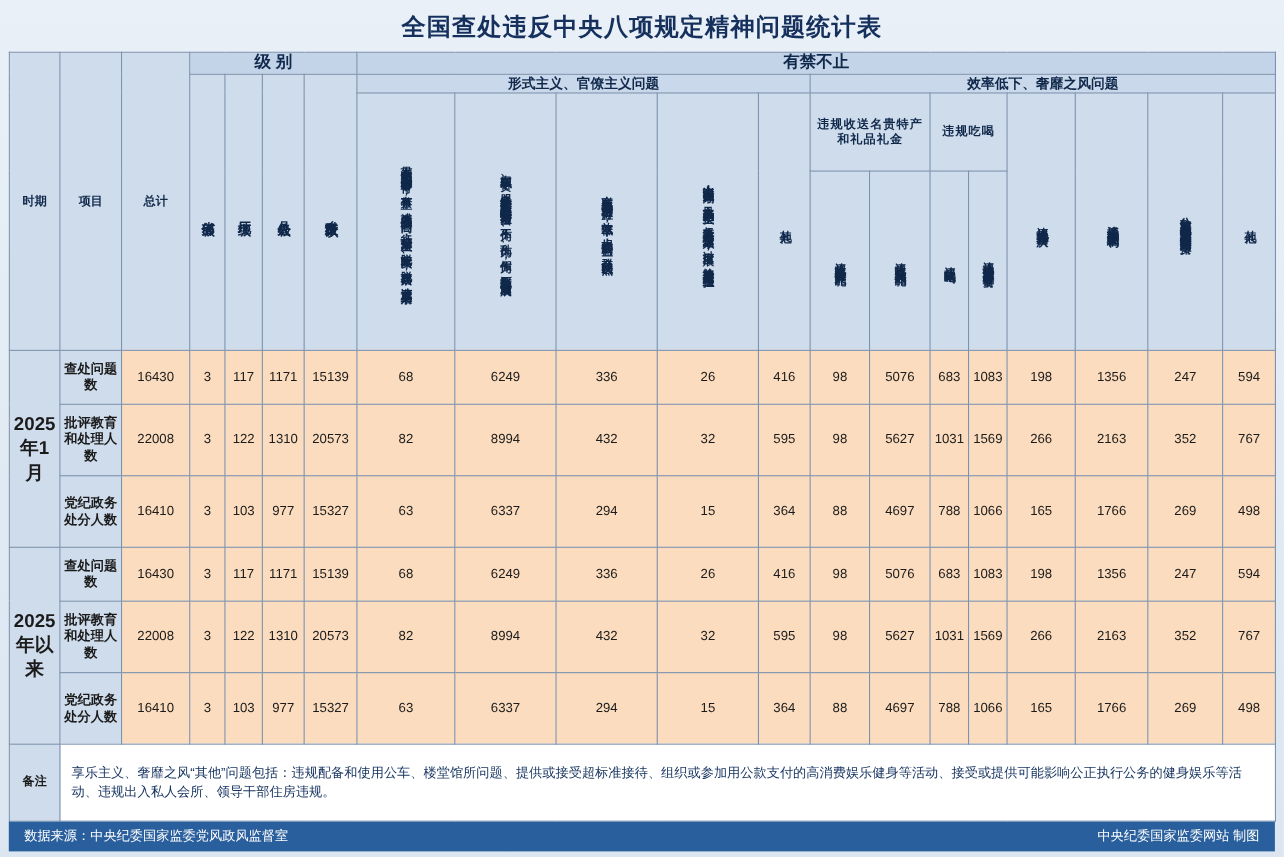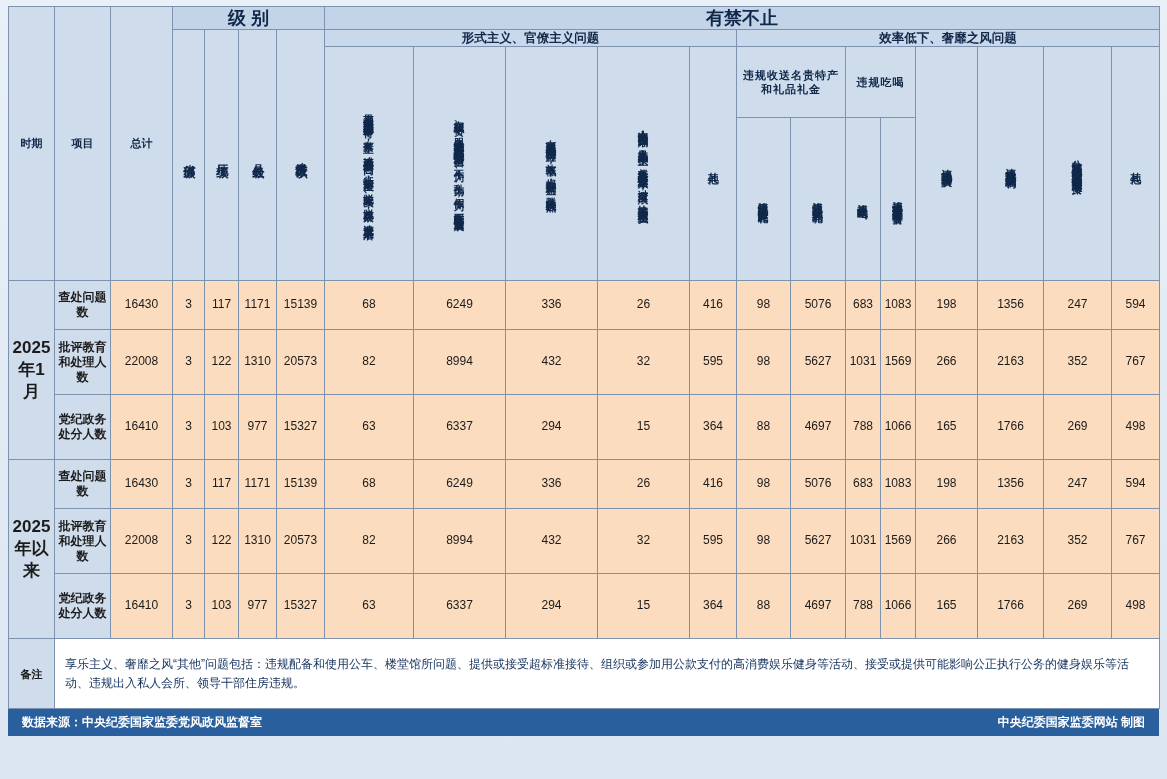--- a/index.html
+++ b/index.html
@@ -42,21 +42,21 @@
     line-height:1.12;
   }
   
   .hdr{
     background:#cfdcec;
     color:#10284a;
     font-weight:bold;
   }
   .hdr-top{
     background:#c3d4e8;
-    font-size:18px;
+    font-size:15px;
   }
   .hdr-mid{
     background:#c9d8ea;
     font-size:12.5px;
     margin-left:48px;
   }
   .vtext{
     writing-mode:vertical-rl;
     text-orientation:upright;
     letter-spacing:1px;
@@ -106,30 +106,31 @@
   }
   .footer{
     display:flex;
     justify-content:space-between;
     align-items:center;
     width:1151px;
     box-sizing:border-box;
     background:#2a5f9e;
     color:#fff;
     font-size:12px;
-    font-weight:bold;
+    font-weight:normal;
     padding:5px 14px;
     margin-top:0;
   }
 </style>
 </head>
 <body>
 
 <div class="page">
 
+  <div class="title">全国查处违反中央八项规定精神问题统计表</div>
 
   <table>
     <colgroup>
       <col style="width:46px">
       <col style="width:56px">
       <col style="width:62px">
       <col style="width:32px">
       <col style="width:34px">
       <col style="width:38px">
       <col style="width:48px">

